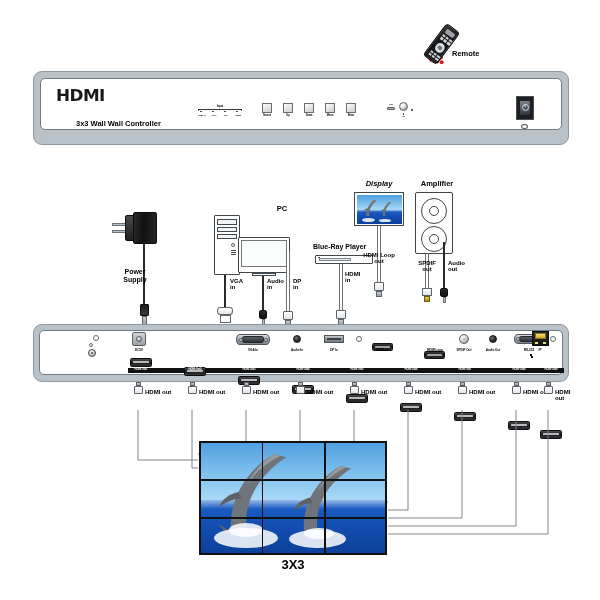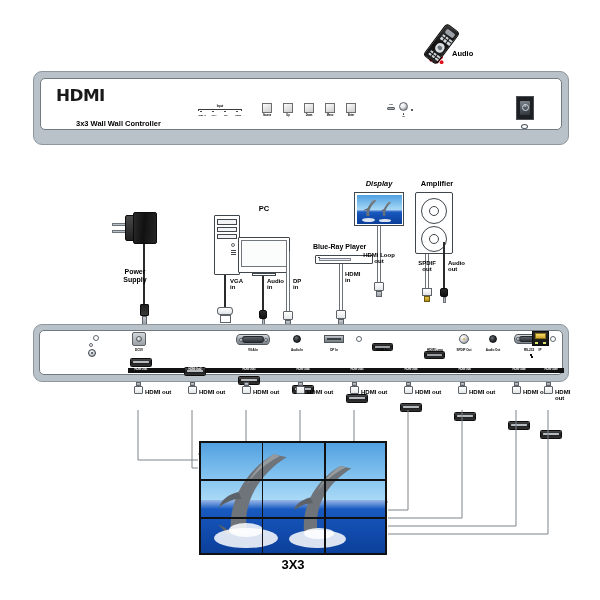--- a/index.html
+++ b/index.html
@@ -299,21 +299,21 @@
         <div class="rdisc" style="left:6.1px;top:20.5px;width:4.8px;height:4.8px;background:#6d7479;"></div>
         <div class="rk" style="left:2.6px;top:29.6px;width:3.4px;height:2.2px;"></div>
         <div class="rk" style="left:6.9px;top:29.6px;width:3.4px;height:2.2px;"></div>
         <div class="rk" style="left:11.2px;top:29.6px;width:3.4px;height:2.2px;"></div>
         <div class="rk" style="left:2.6px;top:33px;width:3.4px;height:2.2px;"></div>
         <div class="rk" style="left:6.9px;top:33px;width:3.4px;height:2.2px;"></div>
         <div class="rk" style="left:11.2px;top:33px;width:3.4px;height:2.2px;"></div>
       </div>
     </div>
 
-    <div class="abs lbl lbl-l" style="left:28px;top:26px;font-size:7.5px;">Audio</div>
+    <div class="abs lbl lbl-l" style="left:28px;top:26px;font-size:7.5px;">Remote</div>
   </div>
 
   <div class="abs chassis-outer" style="left:33px;top:71px;width:536px;height:74px;">
     <div class="chassis-inner" style="left:6px;top:6px;right:6px;bottom:14px;"></div>
   </div>
 
   <div class="abs hdmi-mark" style="left:56px;top:87px;">HDMI</div>
 
   <div class="abs lbl lbl-l" style="left:76px;top:120px;font-size:7.5px;">3x3 Wall Wall Controller</div>
 
@@ -374,21 +374,21 @@
     <div class="abs psu-body" style="left:21px;top:4px;width:24px;height:32px;"></div>
 
     <div class="abs wire" style="left:31px;top:36px;width:2.4px;height:60px;"></div>
     <div class="abs plug-hdmi" style="left:27.5px;top:96px;width:9px;height:12px;background:linear-gradient(180deg,#1f1f1f,#3a3a3a);border-color:#0d0d0d;"></div>
     <div class="abs plug-hdmi-tip" style="left:29.5px;top:108px;width:5px;height:9px;"></div>
     <div class="abs lbl" style="left:-2px;top:60px;width:50px;font-size:7px;">Power
 Supply</div>
   </div>
 
   <div class="abs" style="left:206px;top:205px;width:92px;height:125px;">
-    <div class="abs lbl" style="left:38px;top:0px;width:40px;font-size:7.5px;">PC</div>
+    <div class="abs lbl" style="left:56px;top:0px;width:40px;font-size:7.5px;">PC</div>
 
     <div class="abs pc-tower" style="left:8px;top:10px;width:26px;height:60px;"></div>
     <div class="abs pc-bay" style="left:11px;top:14px;width:20px;height:6px;"></div>
     <div class="abs pc-bay" style="left:11px;top:22px;width:20px;height:5px;"></div>
     <div class="abs pc-bay" style="left:11px;top:29px;width:20px;height:5px;"></div>
     <div class="abs ring-sm" style="left:25px;top:38px;width:4px;height:4px;"></div>
     <div class="abs" style="left:25px;top:45px;width:5px;height:0.8px;background:#3f464c;"></div>
     <div class="abs" style="left:25px;top:47px;width:5px;height:0.8px;background:#3f464c;"></div>
     <div class="abs" style="left:25px;top:49px;width:5px;height:0.8px;background:#3f464c;"></div>
 

